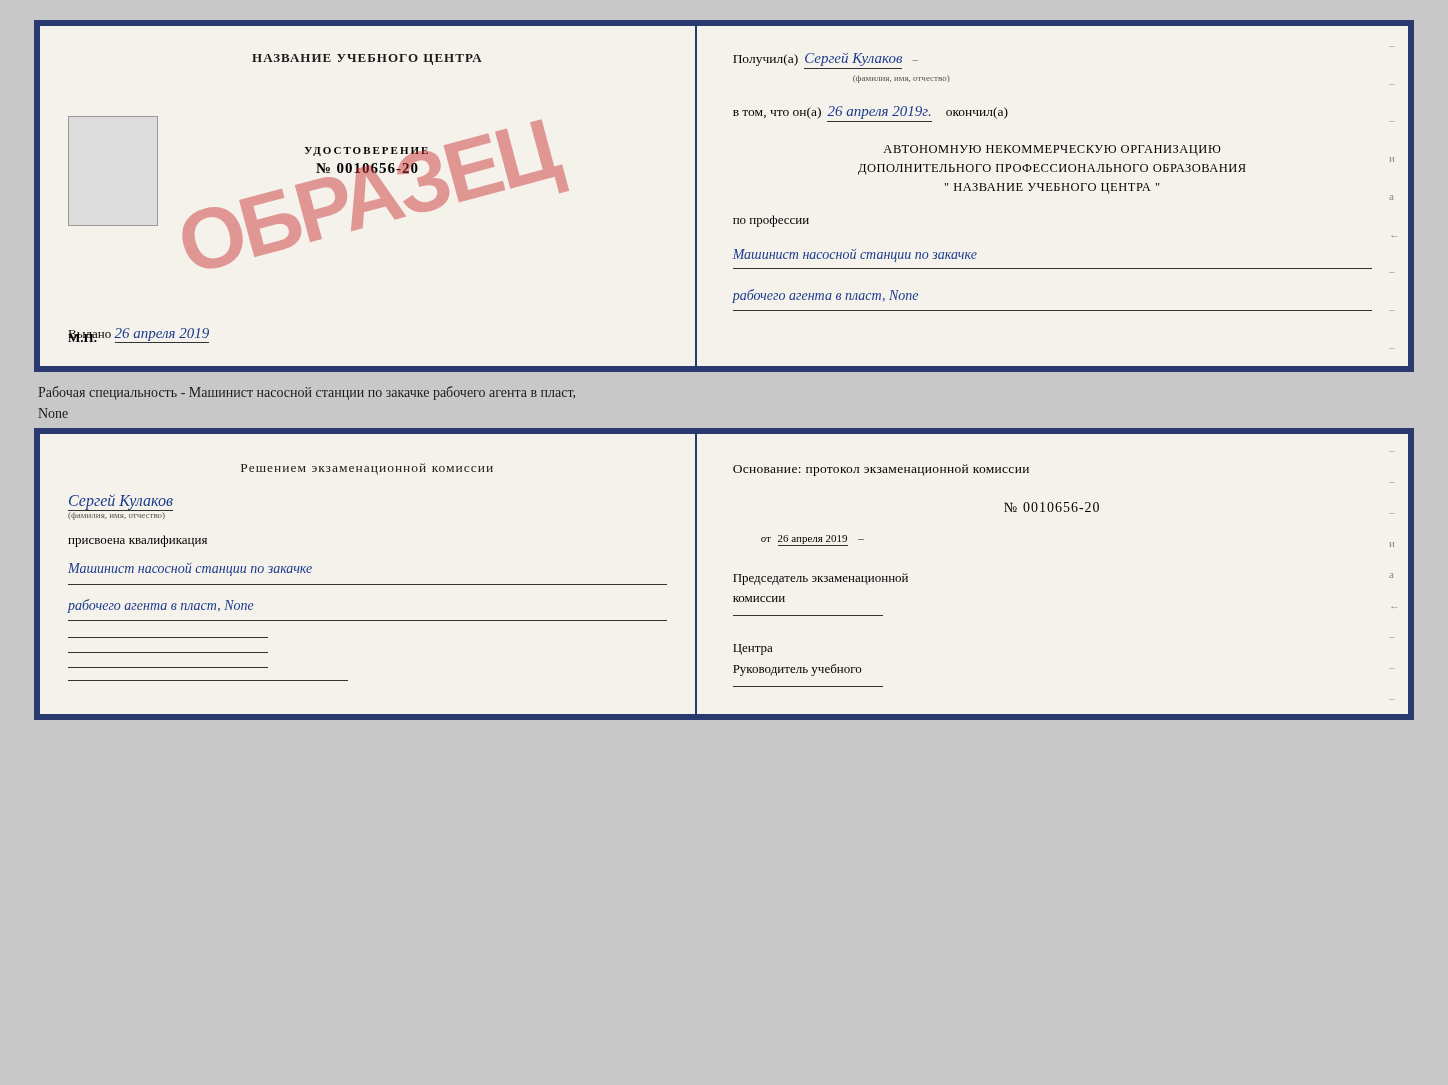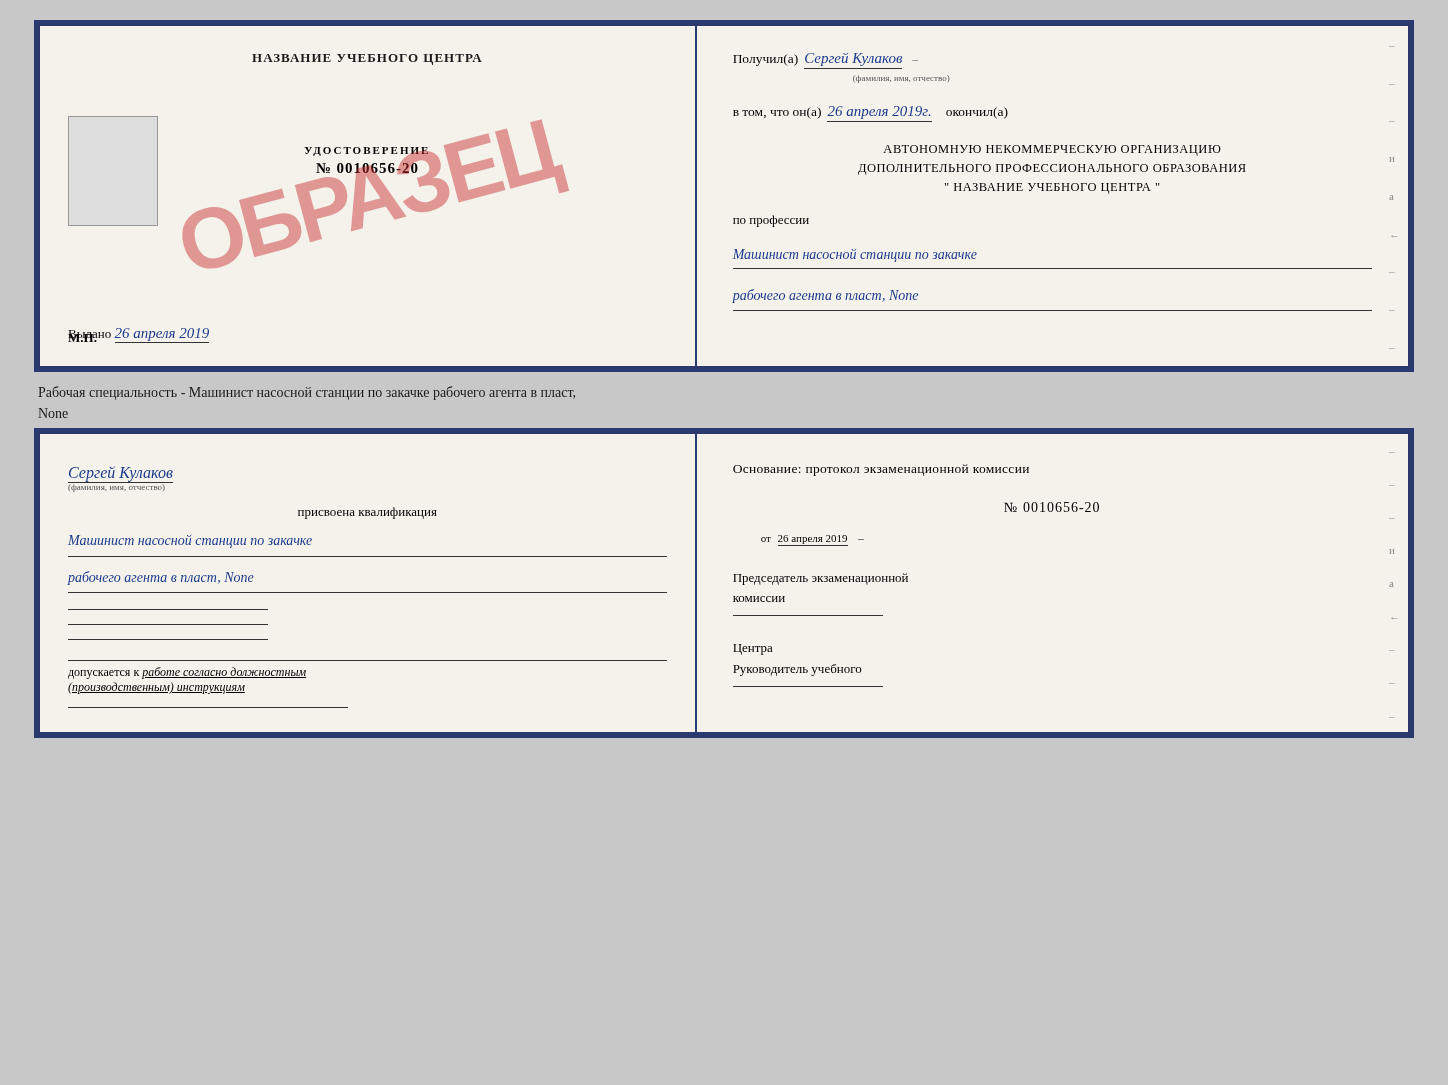--- a/index.html
+++ b/index.html
@@ -387,43 +387,38 @@
   </div>
 
   <div class="middle-text">
     <div>Рабочая специальность - Машинист насосной станции по закачке рабочего агента в пласт,</div>
     <div>None</div>
   </div>
 
   <div class="cert-bottom">
 
     <div class="cert-bottom-left">
+      <div class="bottom-title">Решением экзаменационной комиссии</div>
 
       <div style="margin-top:6px;">
         <span class="bottom-name">Сергей Кулаков</span>
         <span class="sub-hint">(фамилия, имя, отчество)</span>
       </div>
 
-      <div style="font-size:13px;margin-top:4px;text-align:center;">присвоена квалификация</div>
+      <div style="font-size:13px;margin-top:4px;">присвоена квалификация</div>
 
       <span class="qualification-handwritten">Машинист насосной станции по закачке</span>
       <span class="qualification-handwritten">рабочего агента в пласт, None</span>
 
       <div class="bottom-lines">
         <div class="bottom-sign-line"></div>
         <div class="bottom-sign-line"></div>
         <div class="bottom-sign-line"></div>
       </div>
 
-      <div class="dopuskaetsya">
-        <span>допускается к</span>
-        <span class="italic-underline">работе согласно должностным</span>
-        <br>
-        <span class="italic-underline">(производственным) инструкциям</span>
-      </div>
       <div style="border-bottom:1px solid #333;width:280px;margin-top:4px;"></div>
     </div>
 
     <div class="cert-bottom-right">
       <div class="osnovaniye-block">
         <span>Основание: протокол экзаменационной комиссии</span>
       </div>
 
       <div class="protocol-number">№ 0010656-20</div>
 

